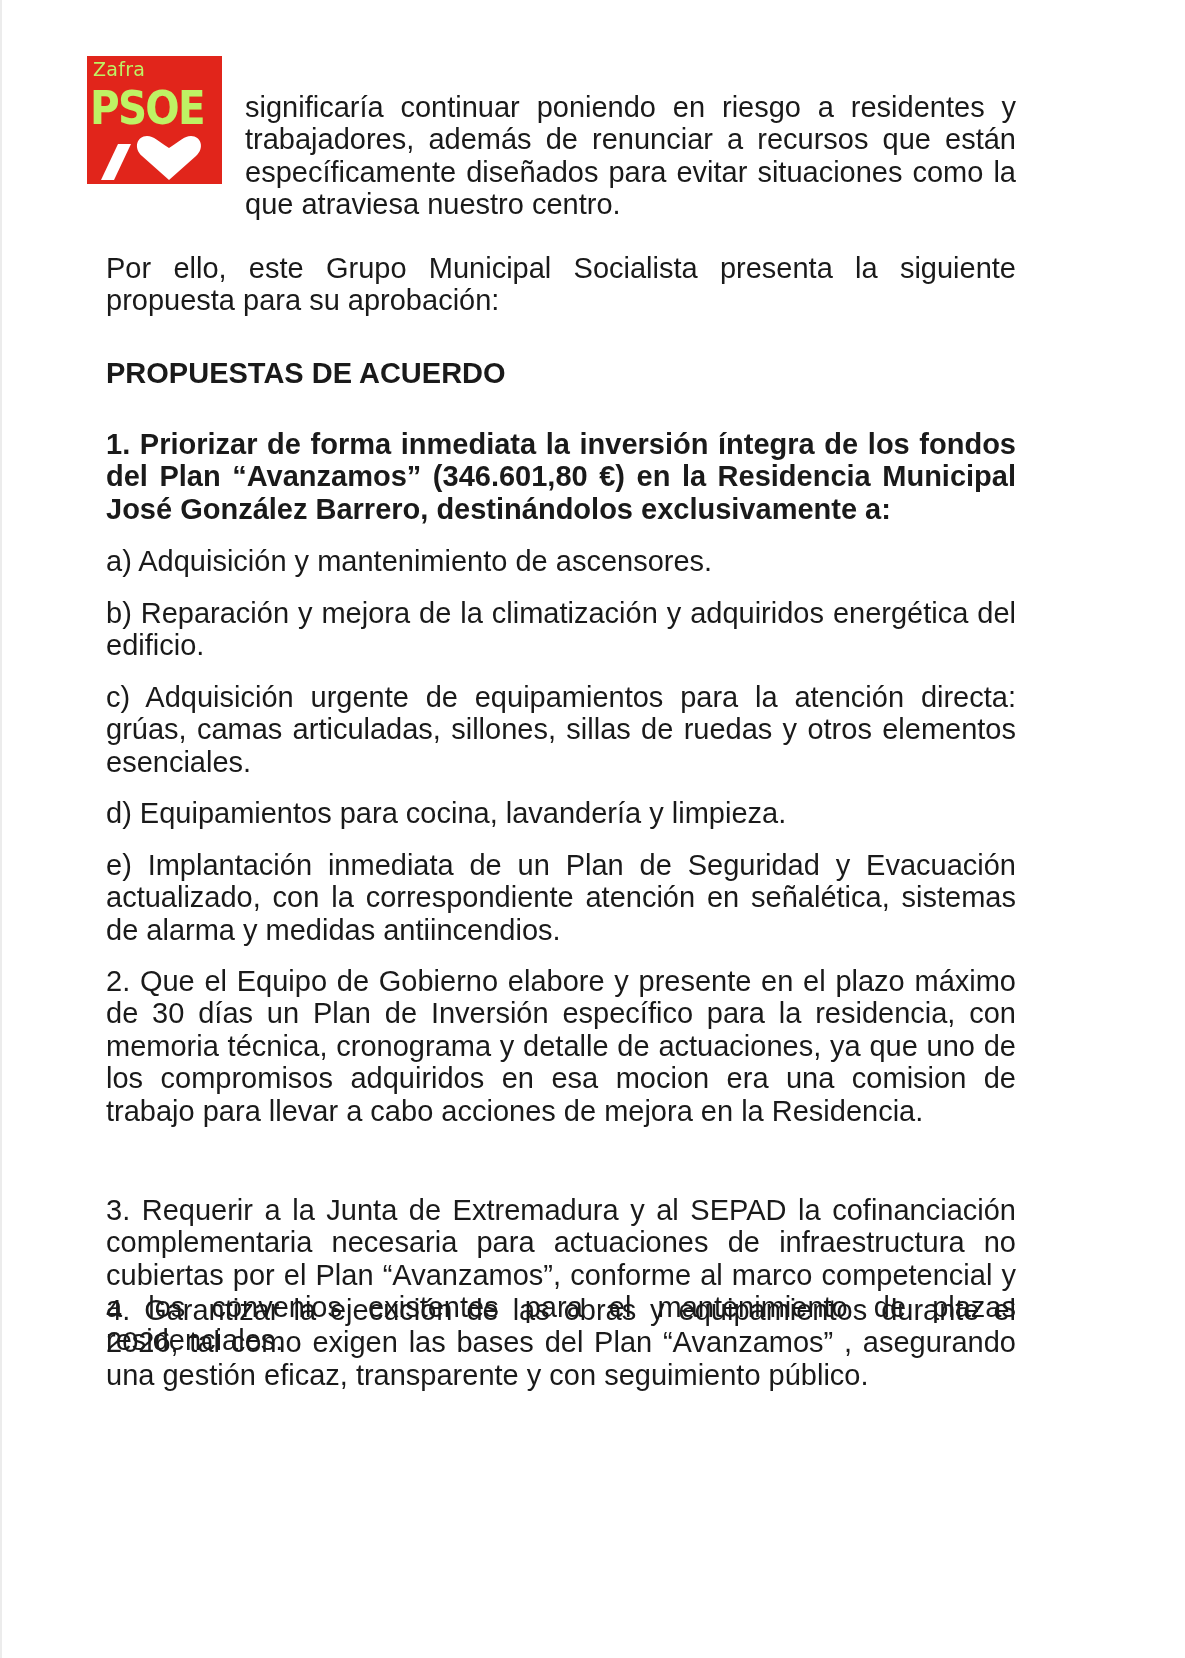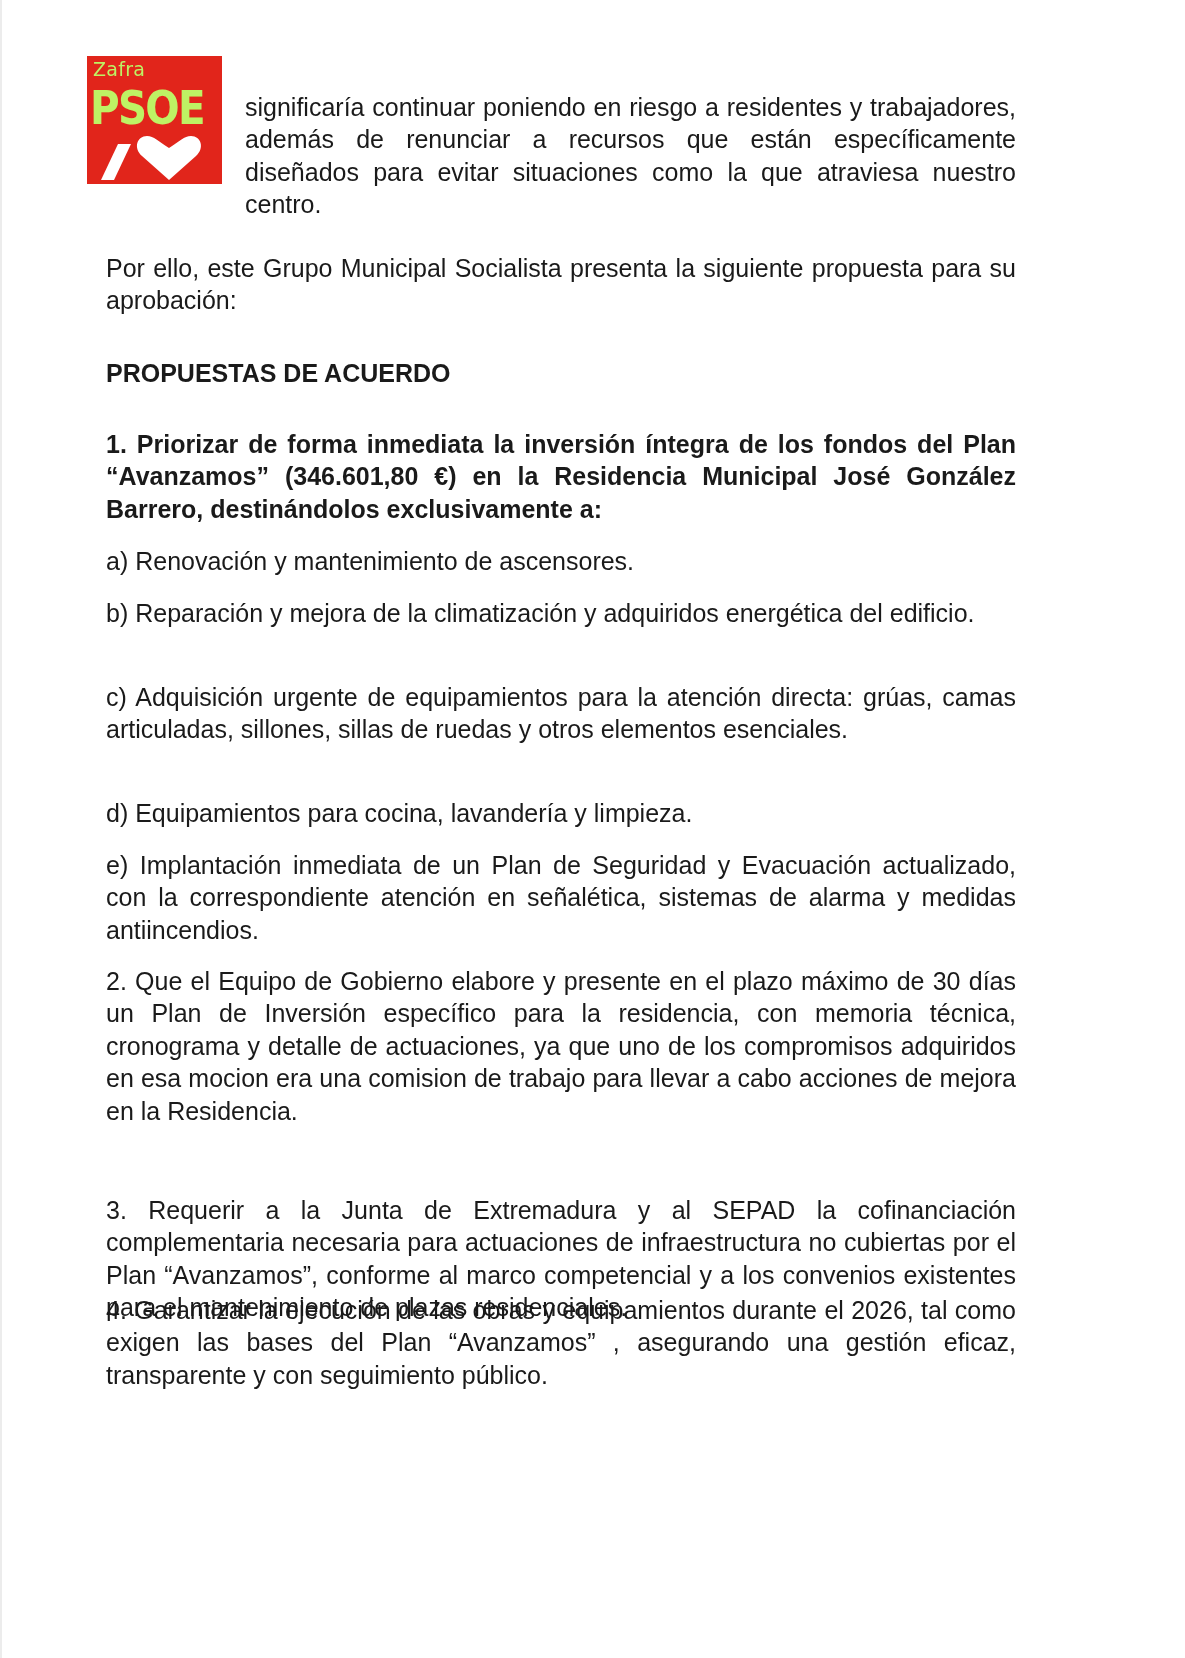--- a/index.html
+++ b/index.html
@@ -8,21 +8,21 @@
     overflow: hidden; font-family: "Liberation Sans", sans-serif; color: #1a1a1a;
   }
   .page-edge { position: absolute; left: 0; top: 0; width: 2px; height: 1658px; background: #ececec; }
   .logo {
     position: absolute; left: 87px; top: 56px; width: 135px; height: 128px;
     background: #e1251b; color: #bef264;
   }
   .logo .zafra { position: absolute; left: 6px; top: 2px; font-size: 19px; line-height: 22px; font-family: "DejaVu Sans", sans-serif; letter-spacing: 0.3px;}
   .logo .psoe { position: absolute; left: 3px; top: 26px; font-size: 47px; font-weight: bold; line-height: 52px; font-family: "DejaVu Sans", sans-serif; letter-spacing: -2px; transform: scaleX(0.86); transform-origin: left top;}
   .logo svg { position: absolute; left: 0; top: 0; }
-  .text { position: absolute; font-size: 25px; line-height: 32.4px; text-align: justify; text-align-last: left; }
+  .text { position: absolute; font-size: 29px; line-height: 32.4px; text-align: justify; text-align-last: left; }
   .bold { font-weight: bold; }
   p { margin: 0; }
 </style>
 </head>
 <body>
 
 <div class="page-edge"></div>
 
 <div class="logo">
   <span class="zafra">Zafra</span>
@@ -34,21 +34,21 @@
 </div>
 
 <p class="text" style="left:245px; top:91px; width:771px;">significaría continuar poniendo en riesgo a residentes y trabajadores, además de renunciar a recursos que están específicamente diseñados para evitar situaciones como la que atraviesa nuestro centro.</p>
 
 <p class="text" style="left:106px; top:252px; width:910px;">Por ello, este Grupo Municipal Socialista presenta la siguiente propuesta para su aprobación:</p>
 
 <p class="text bold" style="left:106px; top:357px; width:910px;">PROPUESTAS DE ACUERDO</p>
 
 <p class="text bold" style="left:106px; top:428px; width:910px;">1. Priorizar de forma inmediata la inversión íntegra de los fondos del Plan “Avanzamos” (346.601,80 €) en la Residencia Municipal José González Barrero, destinándolos exclusivamente a:</p>
 
-<p class="text" style="left:106px; top:545px; width:910px;">a) Renovación y mantenimiento de ascensores.</p>
+<p class="text" style="left:106px; top:545px; width:910px;">a) Adquisición y mantenimiento de ascensores.</p>
 <p class="text" style="left:106px; top:597px; width:910px;">b) Reparación y mejora de la climatización y adquiridos energética del edificio.</p>
 <p class="text" style="left:106px; top:681px; width:910px;">c) Adquisición urgente de equipamientos para la atención directa: grúas, camas articuladas, sillones, sillas de ruedas y otros elementos esenciales.</p>
 <p class="text" style="left:106px; top:797px; width:910px;">d) Equipamientos para cocina, lavandería y limpieza.</p>
 <p class="text" style="left:106px; top:849px; width:910px;">e) Implantación inmediata de un Plan de Seguridad y Evacuación actualizado, con la correspondiente atención en señalética, sistemas de alarma y medidas antiincendios.</p>
 
 <p class="text" style="left:106px; top:965px; width:910px;">2. Que el Equipo de Gobierno elabore y presente en el plazo máximo de 30 días un Plan de Inversión específico para la residencia, con memoria técnica, cronograma y detalle de actuaciones, ya que uno de los compromisos adquiridos en esa mocion era una comision de trabajo para llevar a cabo acciones de mejora en la Residencia.</p>
 <p class="text" style="left:106px; top:1146px; width:910px;margin-top:48px;">3. Requerir a la Junta de Extremadura y al SEPAD la cofinanciación complementaria necesaria para actuaciones de infraestructura no cubiertas por el Plan “Avanzamos”, conforme al marco competencial y a los convenios existentes para el mantenimiento de plazas residenciales.</p>
 <p class="text" style="left:106px; top:1294px; width:910px;">4. Garantizar la ejecución de las obras y equipamientos durante el 2026, tal como exigen las bases del Plan “Avanzamos” , asegurando una gestión eficaz, transparente y con seguimiento público.</p>
 
 </body></html>

